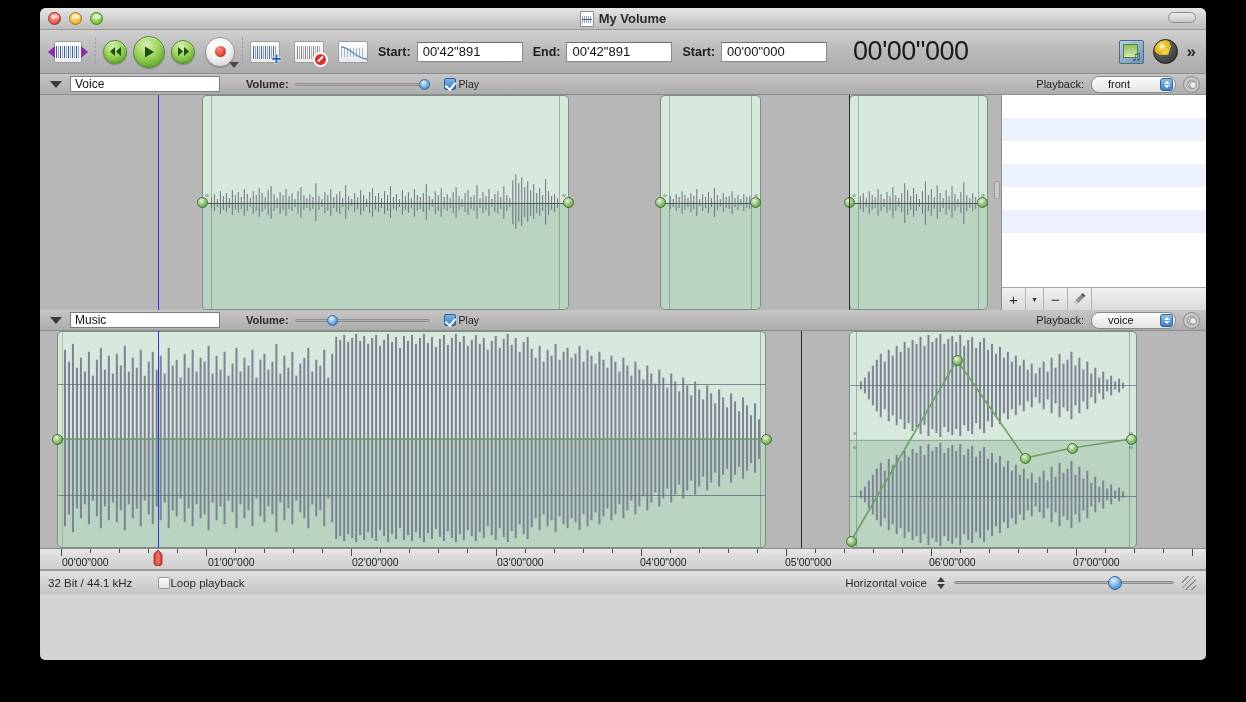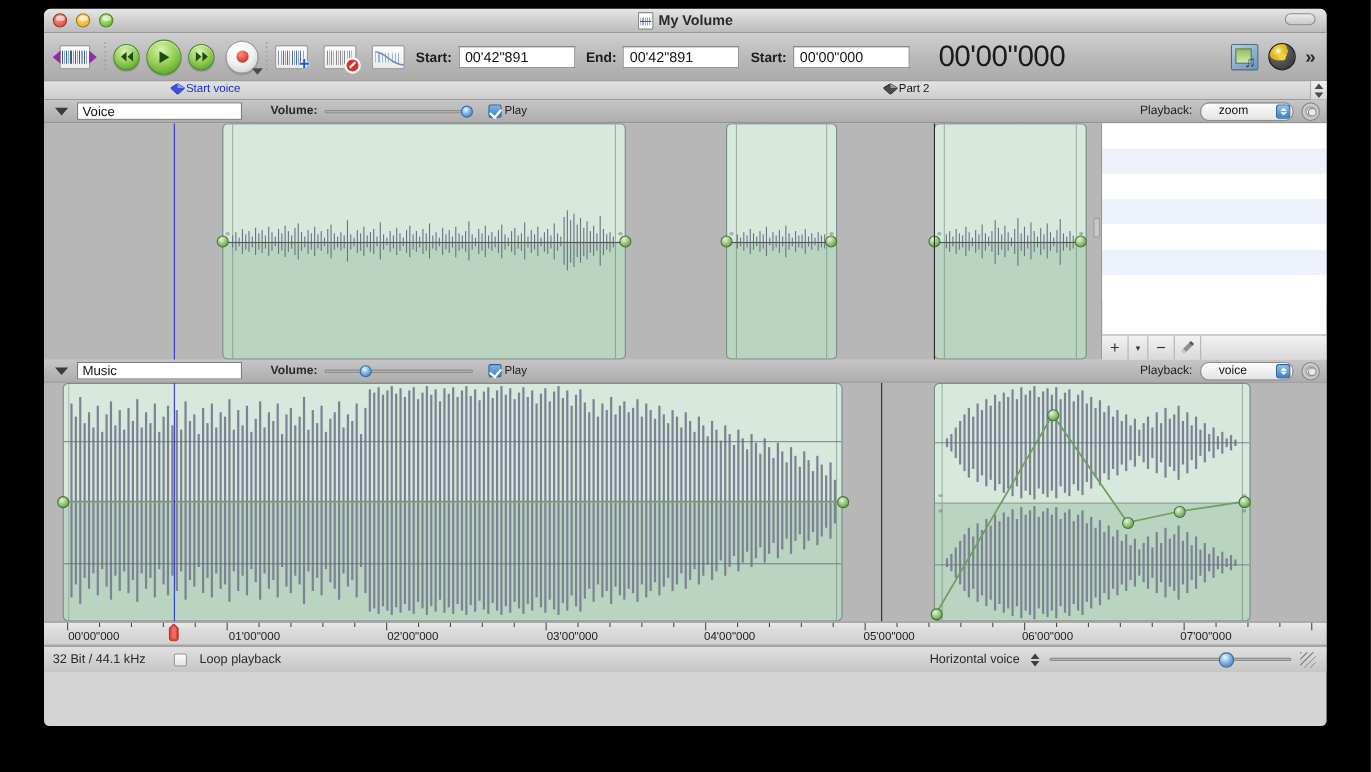--- a/index.html
+++ b/index.html
@@ -424,59 +424,37 @@
 
     <span class="bigtime">00'00"000</span>
 
     <div class="tb-right">
       <div class="mediaicon"></div>
       <div class="burnicon"></div>
       <span class="chev">»</span>
     </div>
   </div>
 
-  <div class="markerbar">
-    <div class="marker mk-blue" style="left:115px;">
-      <svg class="mk-gem" viewBox="0 0 13 10">
-        <path d="M6.5 0 L13 4 L6.5 10 L0 4 Z" fill="#3b55d8" stroke="#1b2ec4" stroke-width="0.8"></path>
-        <path d="M6.5 0 L13 4 L6.5 4 Z" fill="#8fa0ee"></path>
-      </svg>
-      <span class="mk-label">Start voice</span>
-    </div>
-    <div class="marker mk-black" style="left:763px;">
-      <svg class="mk-gem" viewBox="0 0 13 10">
-        <path d="M6.5 0 L13 4 L6.5 10 L0 4 Z" fill="#4a4a4a" stroke="#1a1a1a" stroke-width="0.8"></path>
-        <path d="M6.5 0 L13 4 L6.5 4 Z" fill="#9a9a9a"></path>
-      </svg>
-      <span class="mk-label">Part 2</span>
-    </div>
-    <div class="vscroll" style="top:0;height:17px;">
-      <div class="vs-arrows" style="height:17px;">
-          <i class="up"></i>
-          <i class="dn"></i>
-        </div>
-    </div>
-  </div>
 
   <div class="track-header">
     <div class="disclose"></div>
     <input class="namefield" value="Voice" style="">
     <span class="vol-label">Volume:</span>
     <div class="slider">
       <div class="trk"></div>
         <div class="knob" style="left:124px;"></div>
     </div>
     <div style="display:flex;align-items:center;margin-left:8px;">
       <div class="cbox"></div>
       <span class="play-lbl">Play</span>
     </div>
     <div class="pb-right">
       <span class="pb-lbl">Playback:</span>
       <div class="popup">
-        <span>zoom</span>
+        <span>front</span>
         <span class="arrows">
             <i class="up"></i>
             <i class="dn"></i>
           </span>
       </div>
       <div class="gear"></div>
     </div>
   </div>
 
   <div class="wavearea" style="height:215px;">
@@ -1168,21 +1146,21 @@
     <span class="tlabel" style="left:1033px;">07'00"000</span>
 
     <svg class="ph-marker" style="left:113px;" viewBox="0 0 10 16">
       <path d="M5 0 L9 4 L9 13 Q9 16 5 16 Q1 16 1 13 L1 4 Z" fill="#e0453c" stroke="#9b2a22" stroke-width="0.8"></path>
       <path d="M5 2 L7 4 L7 12 Q7 14 5 14 Q3 14 3 12 L3 4 Z" fill="#ef7a70" opacity=".7"></path>
     </svg>
   </div>
 
   <div class="statusbar">
     <span>32 Bit / 44.1 kHz</span>
-    <div style="display:flex;align-items:center;gap:11px;margin-left:14px;">
+    <div style="display:flex;align-items:center;gap:0;margin-left:14px;">
       <div class="cbox off"></div>
       <span>Loop playback</span>
     </div>
     <div class="sb-right">
       <span>Horizontal voice</span>
       <div class="stepper">
           <i class="up"></i>
           <i class="dn"></i>
         </div>
       <div class="slider" style="width:220px;">

